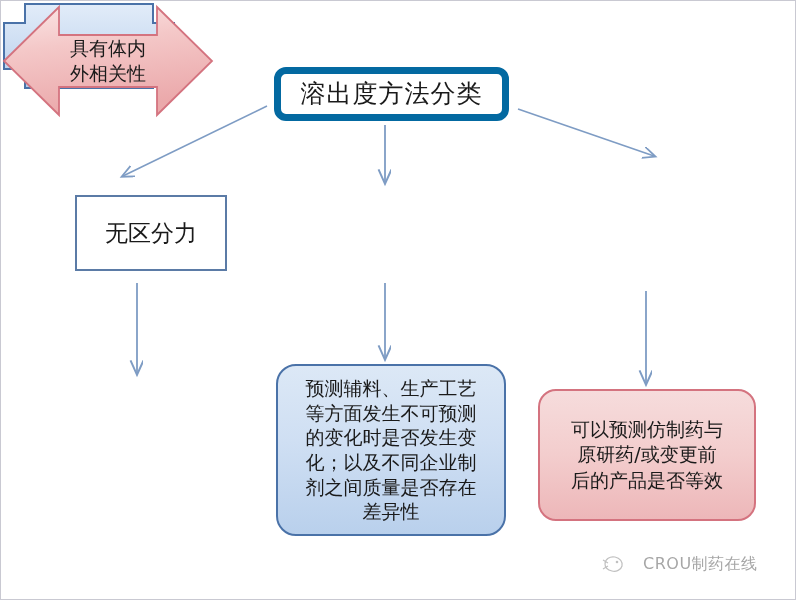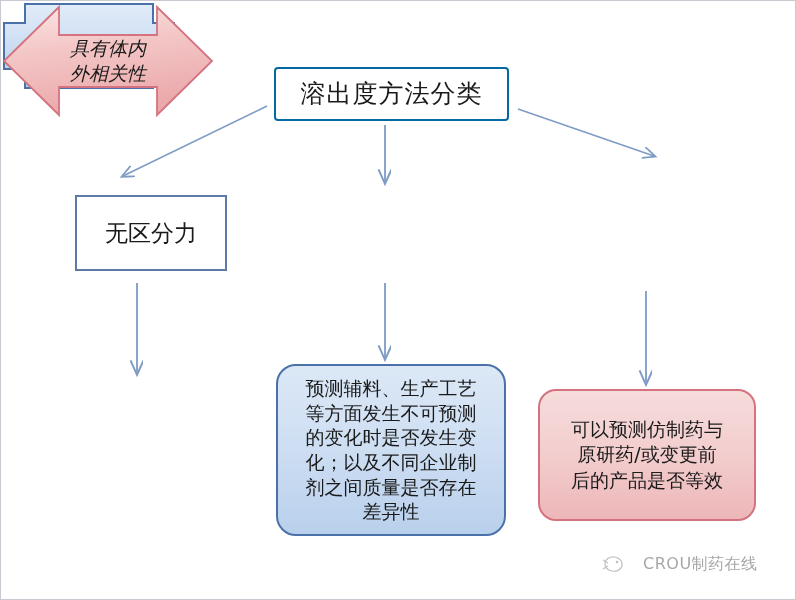--- a/index.html
+++ b/index.html
@@ -31,22 +31,22 @@
     line-height: 1.22;
     white-space: pre-line;
   }
 
   
   #title-box {
     left: 273px;
     top: 66px;
     width: 235px;
     height: 54px;
-    border: 2px solid #0369a1;
-    border-radius: 4px;
+    border: 7px solid #0369a1;
+    border-radius: 12px;
     background: #ffffff;
     font-size: 25px;
     letter-spacing: 1px;
   }
 
   
   #node-no-discrimination {
     left: 74px;
     top: 194px;
     width: 152px;
@@ -97,21 +97,20 @@
     left: 0; top: 0;
     width: 214px;
     height: 120px;
     display: flex;
     align-items: center;
     justify-content: center;
     font-size: 19px;
     line-height: 1.3;
     color: #1a1a1a;
     white-space: pre-line;
-    font-style: italic;
   }
 
   
   #node-routine-monitoring {
     left: 45px;
     top: 378px;
     width: 215px;
     height: 133px;
     border: 2px solid #5b7ba6;
     border-radius: 17px;

